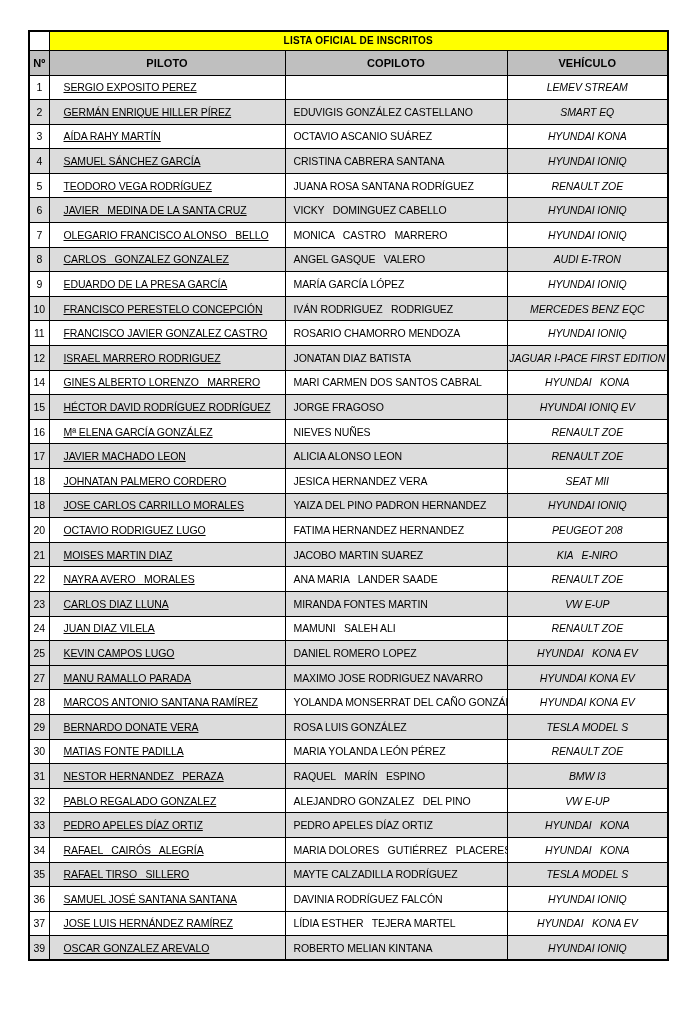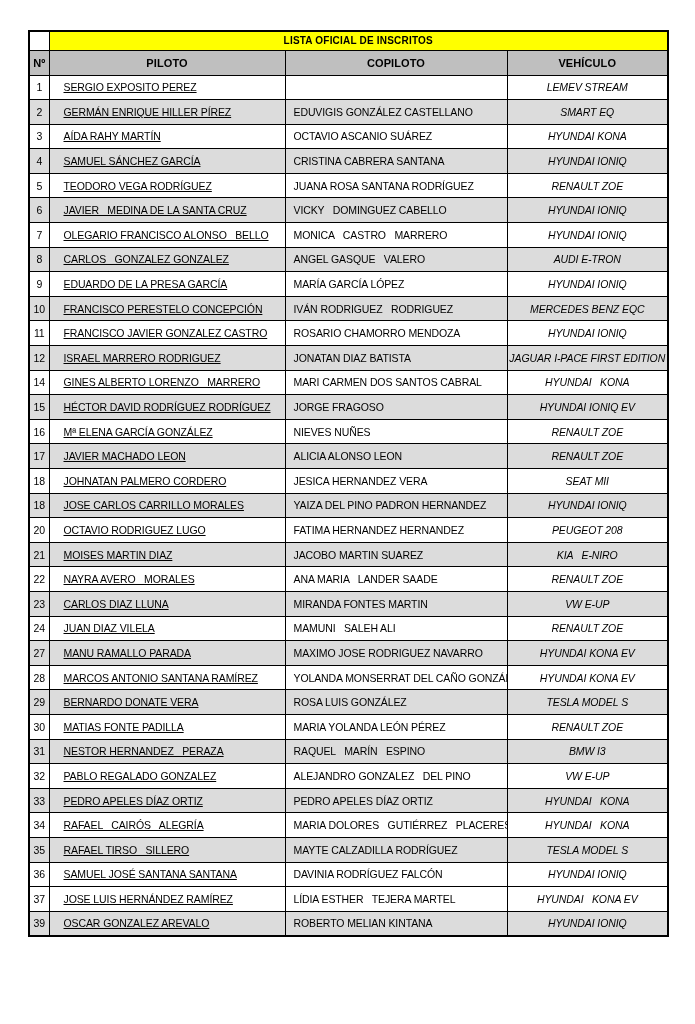--- a/index.html
+++ b/index.html
@@ -217,20 +217,26 @@
     <td class="c-cop">MIRANDA FONTES MARTIN</td>
     <td class="c-veh">VW E-UP</td>
   </tr>
         <tr class="entry">
     <td class="c-n">24</td>
     <td class="c-pil">JUAN DIAZ VILELA</td>
     <td class="c-cop">MAMUNI   SALEH ALI</td>
     <td class="c-veh">RENAULT ZOE</td>
   </tr>
         <tr class="entry shaded">
+    <td class="c-n">25</td>
+    <td class="c-pil">KEVIN CAMPOS LUGO</td>
+    <td class="c-cop">DANIEL ROMERO LOPEZ</td>
+    <td class="c-veh">HYUNDAI   KONA EV</td>
+  </tr>
+        <tr class="entry shaded">
     <td class="c-n">27</td>
     <td class="c-pil">MANU RAMALLO PARADA</td>
     <td class="c-cop">MAXIMO JOSE RODRIGUEZ NAVARRO</td>
     <td class="c-veh">HYUNDAI KONA EV</td>
   </tr>
         <tr class="entry">
     <td class="c-n">28</td>
     <td class="c-pil">MARCOS ANTONIO SANTANA RAMÍREZ</td>
     <td class="c-cop">YOLANDA MONSERRAT DEL CAÑO GONZÁLEZ</td>
     <td class="c-veh">HYUNDAI KONA EV</td>

